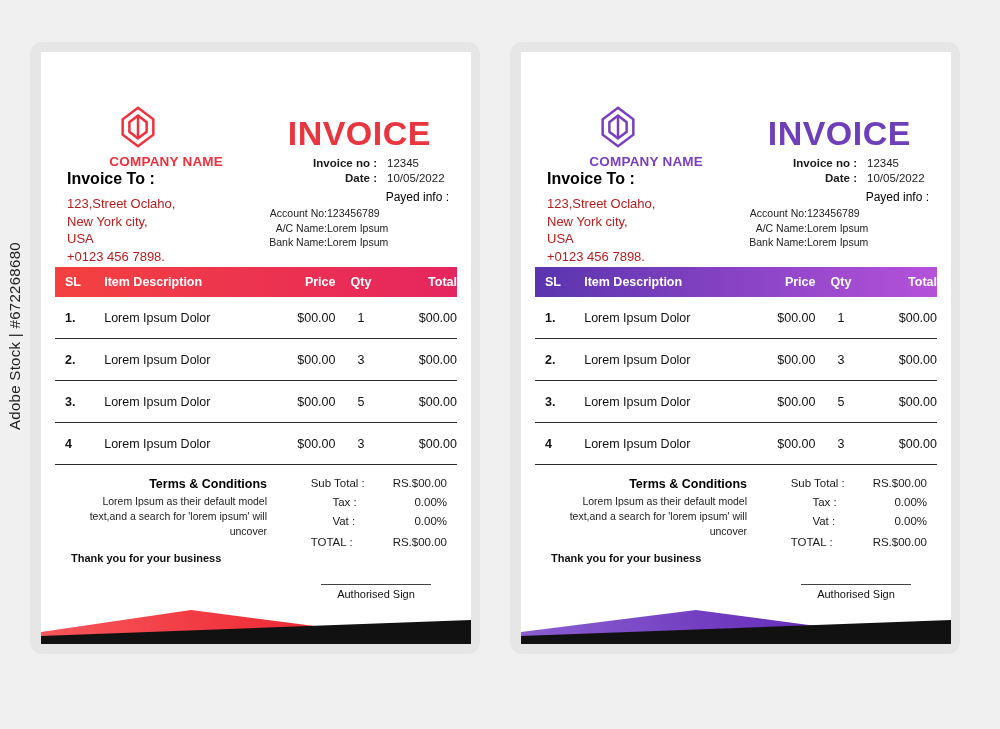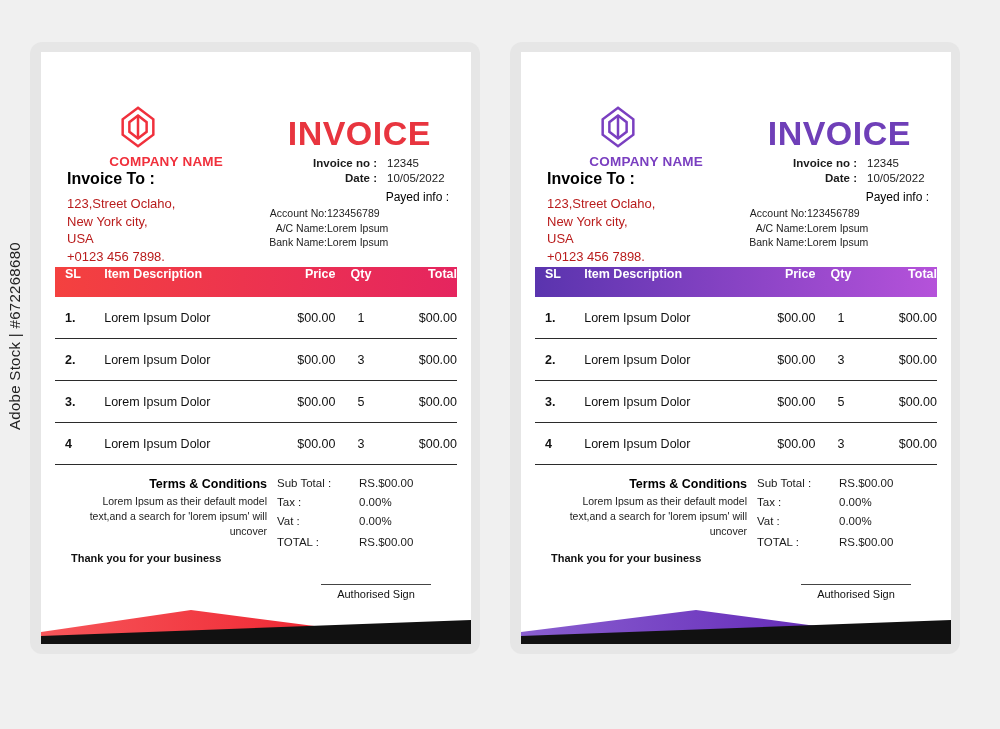--- a/index.html
+++ b/index.html
@@ -133,21 +133,21 @@
     line-height: 1.35;
   }
   
   .tbl {
     position: absolute;
     left: 14px;
     right: 14px;
   }
   .thead {
     display: flex;
-    align-items: flex-start;
+    align-items: center;
     height: 30px;
     color: #fff;
     font-size: 12.5px;
     font-weight: bold;
   }
   .c-sl    { width: 10%; padding-left: 10px; }
   .c-desc  { width: 41%; }
   .c-price { width: 18%; text-align: right; }
   .c-qty   { width: 13%; text-align: center; }
   .c-total { width: 18%; text-align: right; }
@@ -186,20 +186,21 @@
   }
   .totals {
     position: absolute;
     right: 24px;
     width: 170px;
     font-size: 11.5px;
   }
   .tot-row {
     display: flex;
     margin-bottom: 7px;
+    justify-content: flex-end;
   }
   .tot-label { width: 82px; color: #1b1b1b; }
   .tot-value { color: #1b1b1b; }
   .tot-row.grand { margin-top: 9px; }
   .sign {
     position: absolute;
     right: 40px;
     width: 110px;
     text-align: center;
     font-size: 11px;

